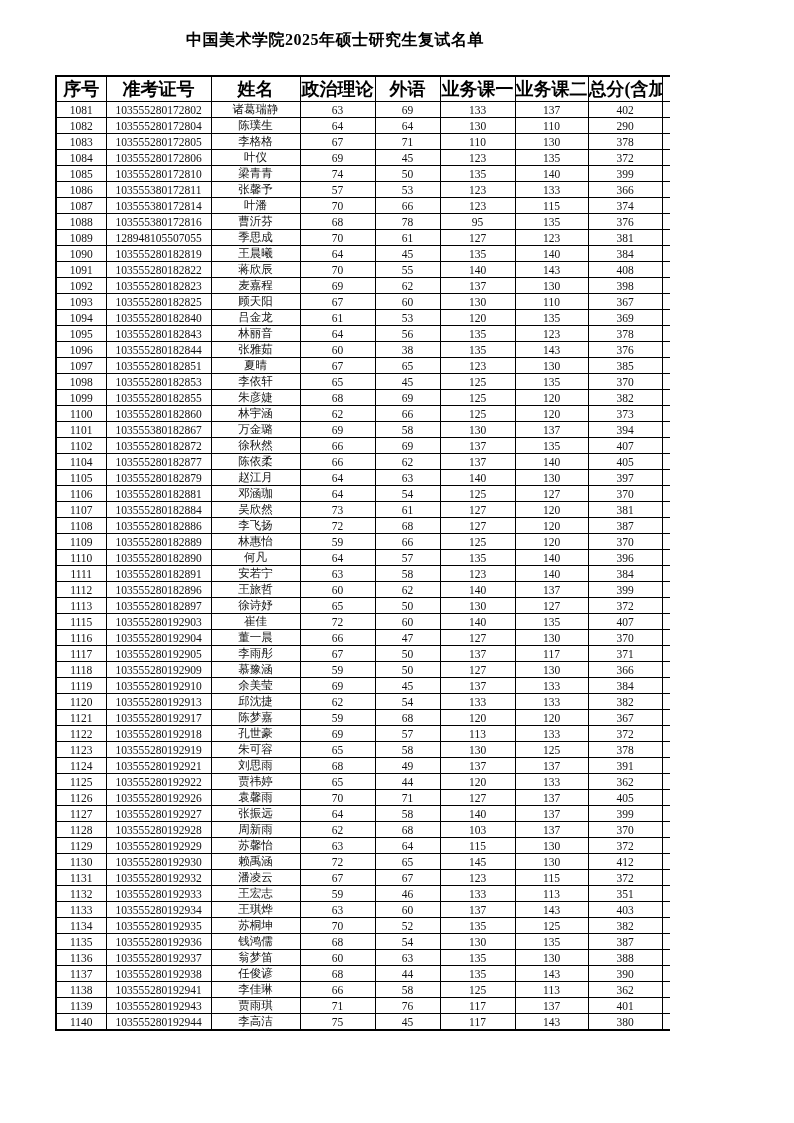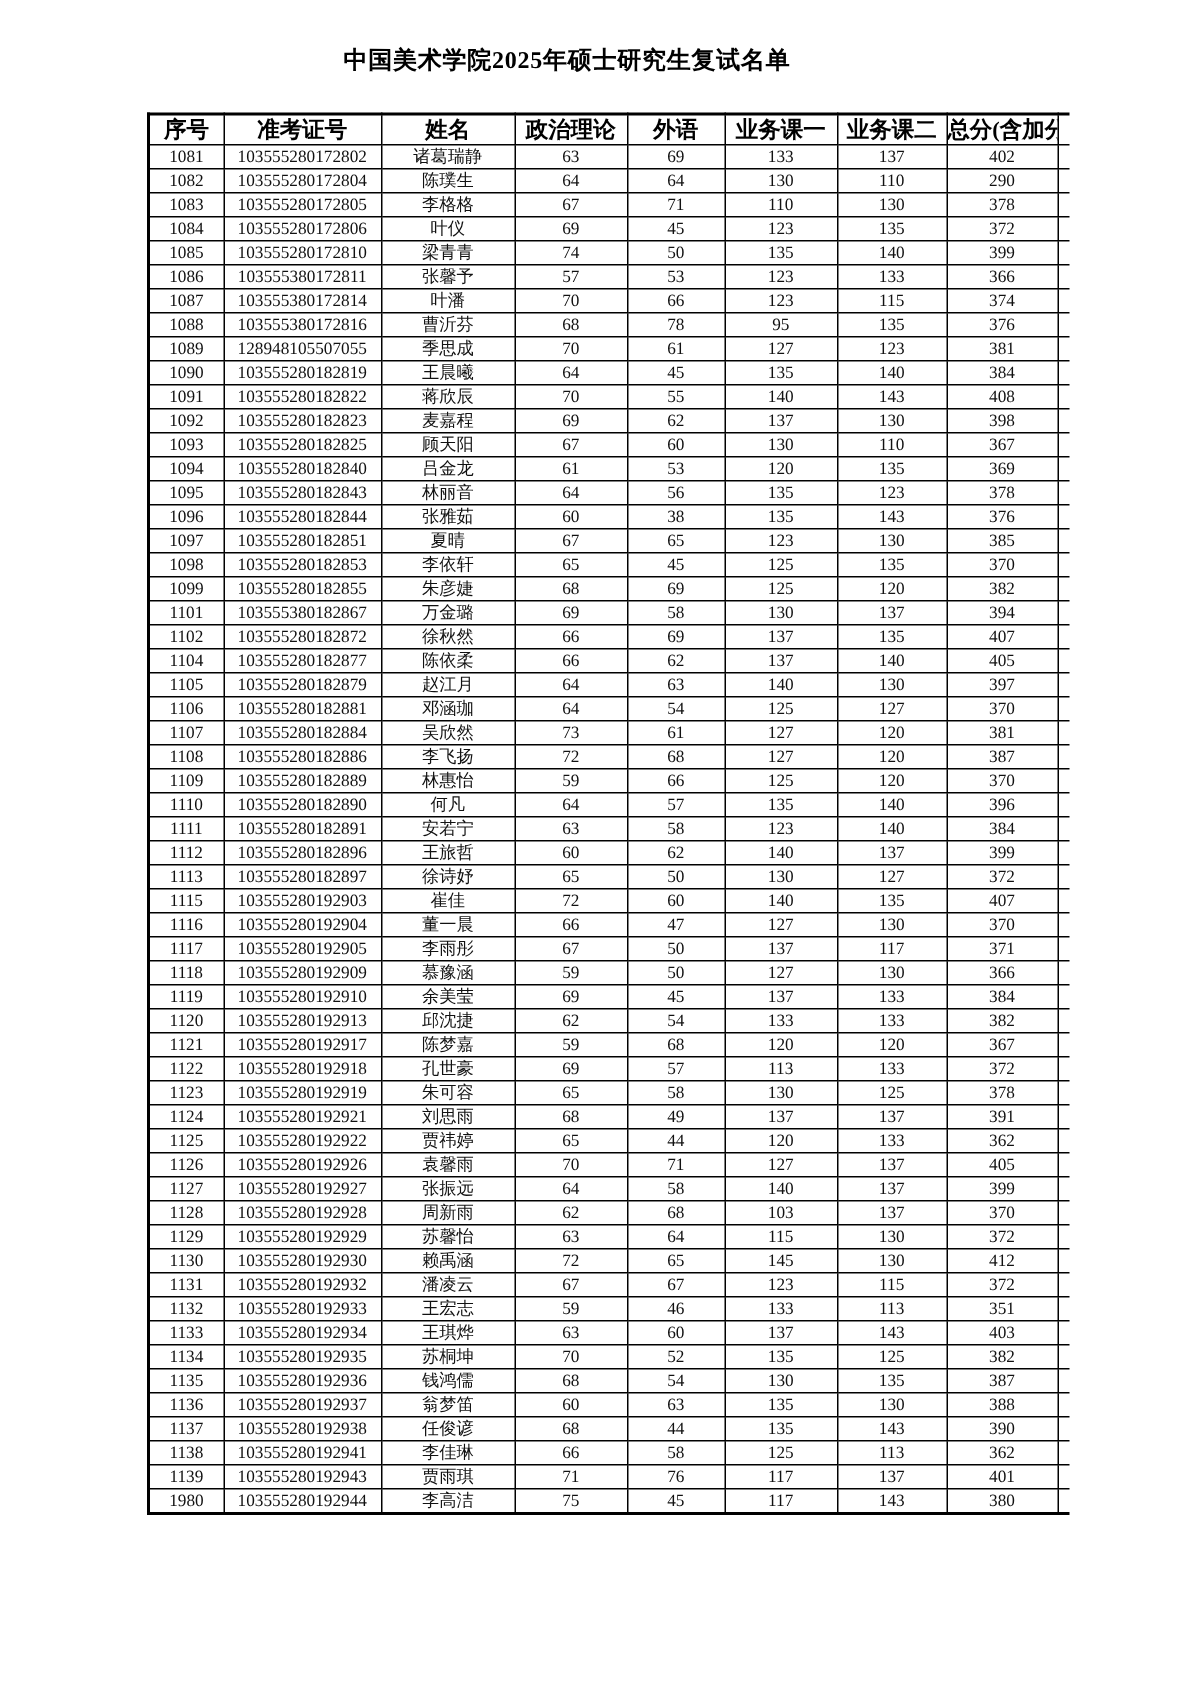--- a/index.html
+++ b/index.html
@@ -6,21 +6,20 @@
   html, body {
     width: 794px; height: 1123px;
     background: #ffffff;
     font-family: "Liberation Serif", "DejaVu Serif", serif;
     color: #000000;
   }
   .page {
     width: 670px; height: 1123px;
     position: relative;
     overflow: hidden;
-    margin-left: 43px;
   }
   .doc-title {
     position: absolute;
     top: 30px; left: 0; right: 0;
     text-align: center;
     font-size: 16px;
     font-weight: bold;
     letter-spacing: 0.5px;
     color: #000000;
   }
@@ -35,21 +34,21 @@
     border: 1.8px solid #000000;
     text-align: center;
     vertical-align: middle;
     overflow: hidden;
     white-space: nowrap;
     padding: 0;
   }
   table.score-table { border: 2.5px solid #000000; }
   table.score-table th {
     height: 19px;
-    font-size: 15px;
+    font-size: 18px;
     font-weight: bold;
   }
   table.score-table td {
     height: 15.3px;
     font-size: 11.5px;
     color: #111111;
   }
   col.c-no    { width: 50px; }
   col.c-id    { width: 105px; }
   col.c-name  { width: 89px; }
@@ -295,20 +294,31 @@
           <td>103555280182855</td>
           <td>朱彦婕</td>
           <td>68</td>
           <td>69</td>
           <td>125</td>
           <td>120</td>
           <td>382</td>
           <td></td>
         </tr>
         <tr>
+          <td>1100</td>
+          <td>103555280182860</td>
+          <td>林宇涵</td>
+          <td>62</td>
+          <td>66</td>
+          <td>125</td>
+          <td>120</td>
+          <td>373</td>
+          <td></td>
+        </tr>
+        <tr>
           <td>1101</td>
           <td>103555380182867</td>
           <td>万金璐</td>
           <td>69</td>
           <td>58</td>
           <td>130</td>
           <td>137</td>
           <td>394</td>
           <td></td>
         </tr>
@@ -702,21 +712,21 @@
           <td>103555280192943</td>
           <td>贾雨琪</td>
           <td>71</td>
           <td>76</td>
           <td>117</td>
           <td>137</td>
           <td>401</td>
           <td></td>
         </tr>
         <tr>
-          <td>1980</td>
+          <td>1140</td>
           <td>103555280192944</td>
           <td>李高洁</td>
           <td>75</td>
           <td>45</td>
           <td>117</td>
           <td>143</td>
           <td>380</td>
           <td></td>
         </tr>
       </tbody>

